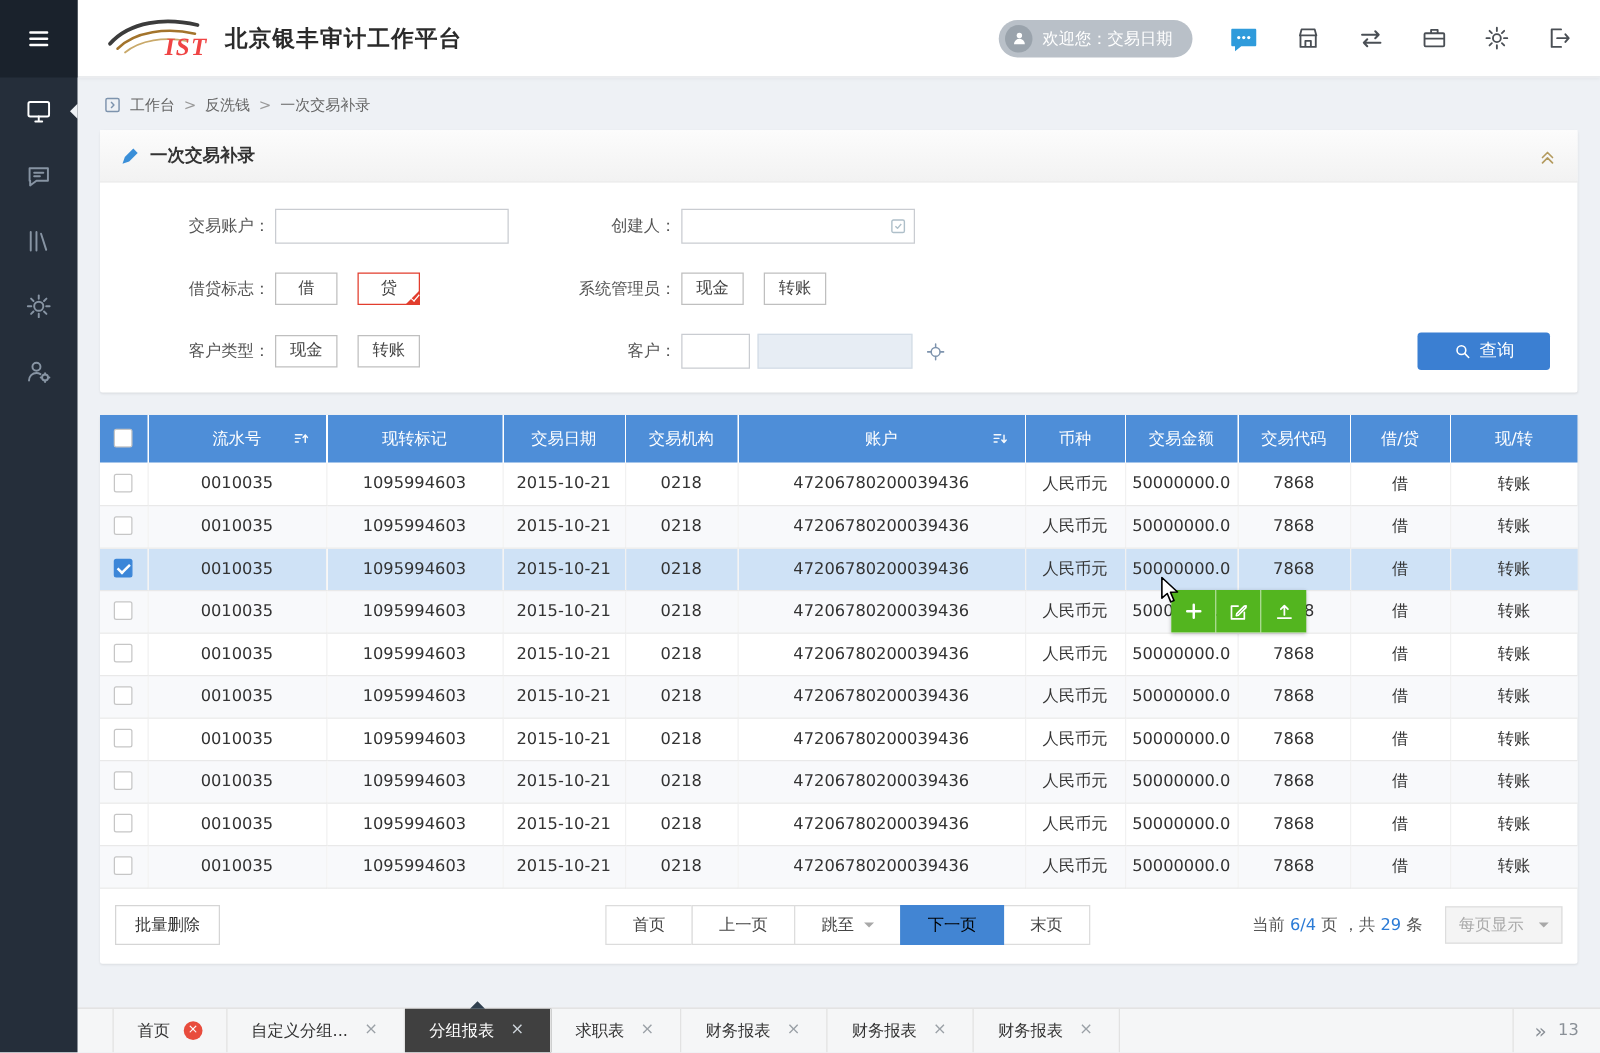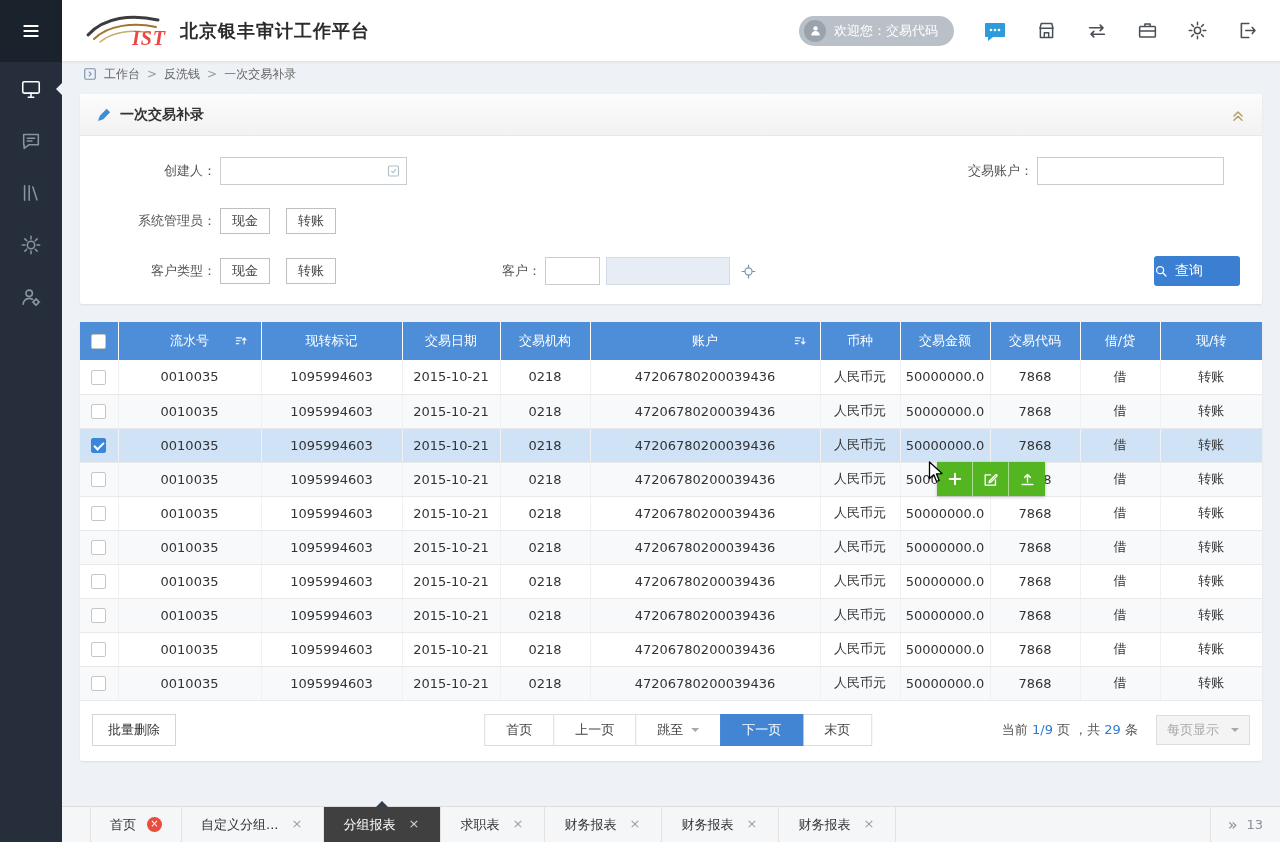--- a/index.html
+++ b/index.html
@@ -18,21 +18,21 @@
   .topbar{position:absolute;left:62px;right:0;top:0;height:62px;background:#fff;border-bottom:1px solid #e3e6e9;box-shadow:0 1px 3px rgba(0,0,0,.05);display:flex;align-items:center;padding:0 22px 0 18px;z-index:15}
   .logo{position:relative;width:86px;height:40px;flex:none}
   .logo .logo-text{position:absolute;right:0;bottom:1px;font-family:"Liberation Serif","DejaVu Serif",serif;font-style:italic;font-weight:bold;font-size:20px;color:#ef4444;letter-spacing:1px}
   .app-title{font-size:18px;font-weight:bold;color:#2b2b2b;margin-left:14px;letter-spacing:1px}
   .topbar-right{margin-left:auto;display:flex;align-items:center;gap:29px}
   .welcome-pill{height:30px;background:#b9c0c8;border-radius:15px;color:#fff;display:flex;align-items:center;gap:8px;padding:0 16px 0 5px;font-size:13px;cursor:pointer}
   .avatar{width:22px;height:22px;border-radius:50%;background:#9aa3ac;display:flex;align-items:center;justify-content:center;color:#fff}
   .hicon{color:#4a4f55;cursor:pointer;display:flex;align-items:center}
 
   
-  .content{position:absolute;left:62px;top:62px;right:0;bottom:36px;padding:0 18px 0;overflow:hidden}
+  .content{position:absolute;left:62px;top:62px;right:0;bottom:36px;padding:10px 18px 0;overflow:hidden}
 
   .breadcrumb{display:flex;align-items:center;height:24px;gap:7px;color:#666;font-size:12px;margin:0 0 8px 3px}
   .bc-icon{color:#7d93ad;display:flex}
   .bc-item{color:#666;text-decoration:none;cursor:pointer}
   .bc-sep{color:#999}
 
   .card{background:#fff;box-shadow:0 1px 2px rgba(0,0,0,.08);border-radius:2px}
   .card-head{height:42px;display:flex;align-items:center;gap:8px;padding:0 16px;background:linear-gradient(#fcfcfc,#f2f2f2);border-bottom:1px solid #e8e8e8}
   .card-title{font-size:14px;font-weight:bold;color:#333}
   .collapse{margin-left:auto;color:#b39a5e;cursor:pointer}
@@ -52,21 +52,21 @@
   .input-wrap .tinput{width:100%}
   .in-icon{position:absolute;right:6px;top:50%;transform:translateY(-50%);color:#8a9097;display:flex}
   .w184{width:184px}.w187{width:187px}
   .tog{min-width:50px;height:26px;line-height:24px;border:1px solid #bfbfbf;background:#fff;text-align:center;padding:0 9px;margin-right:16px;position:relative;cursor:pointer;font-size:13px;color:#444;display:inline-block}
   .tog.sel{border-color:#e23d2d}
   .tog.sel::after{content:'';position:absolute;right:-1px;bottom:-1px;border-style:solid;border-width:0 0 12px 12px;border-color:transparent transparent #e23d2d transparent}
   .tog.sel::before{content:'';position:absolute;right:1px;bottom:2px;width:3px;height:6px;border:solid #fff;border-width:0 1.5px 1.5px 0;transform:rotate(40deg);z-index:1}
   .org-small{width:55px}
   .org-big{width:124px;margin-left:6px}
   .crosshair{margin-left:10px;color:#7d93ad;cursor:pointer;display:flex}
-  .search-btn{position:absolute;right:22px;bottom:18px;width:86px;height:30px;background:#3b7fd2;color:#fff;border:none;border-radius:3px;display:flex;align-items:center;gap:7px;font-size:14px;cursor:pointer;font-family:inherit}
+  .search-btn{position:absolute;right:22px;bottom:18px;width:106px;height:30px;background:#3b7fd2;color:#fff;border:none;border-radius:3px;display:flex;align-items:center;justify-content:center;gap:7px;font-size:14px;cursor:pointer;font-family:inherit}
 
   
   .table-card{margin-top:18px;position:relative}
   table{width:100%;border-collapse:collapse;table-layout:fixed}
   thead th{background:#4e8ed8;color:#fff;height:38px;font-weight:normal;font-size:13px;border-right:1px solid rgba(255,255,255,.2);position:relative;text-align:center}
   thead th:last-child{border-right:none}
   tbody td{height:34px;text-align:center;font-size:13px;color:#333;border-bottom:1px solid #e9e9e9;border-right:1px solid #f1f1f1;white-space:nowrap;overflow:hidden}
   tbody td:last-child{border-right:none}
   tbody tr:nth-child(even){background:#f8f9fb}
   tbody tr.selected,tbody tr.selected td{background:#cfe2f6}
@@ -79,21 +79,21 @@
   .abtn{width:36px;height:34px;background:#53b51f;display:flex;align-items:center;justify-content:center;color:#fff;cursor:pointer;border-right:1px solid rgba(255,255,255,.5)}
   .abtn:last-child{border-right:none}
 
   .cursor{position:absolute;left:928px;top:461px;z-index:100;pointer-events:none}
 
   
   .table-footer{position:relative;display:flex;align-items:center;padding:13px 12px 15px}
   .btn-plain{height:32px;padding:0 15px;border:1px solid #d5d5d5;background:#fff;font-size:13px;color:#333;cursor:pointer;font-family:inherit}
   .pager{position:absolute;left:50%;transform:translateX(-48%);display:flex}
   .pbtn{height:32px;padding:0 21px;border:1px solid #dcdcdc;background:#fff;margin-left:-1px;font-size:13px;color:#444;display:flex;align-items:center;cursor:pointer;gap:8px}
-  .pbtn.active{background:#4285d3;border-color:#4285d3;color:#ffffff;z-index:1}
+  .pbtn.active{background:#4285d3;border-color:#4285d3;color:#000000;z-index:1}
   .caret{display:inline-block;border:4px solid transparent;border-top-color:#a8a8a8;margin-top:4px}
   .footer-right{margin-left:auto;display:flex;align-items:center;gap:18px}
   .page-info{color:#555;font-size:13px;white-space:nowrap}
   .page-info .blue{color:#2b7bd6}
   .per-page{width:94px;height:30px;border:1px solid #ddd;background:#f4f4f4;color:#a9a9a9;display:flex;align-items:center;justify-content:space-between;padding:0 10px;font-size:13px;cursor:pointer}
 
   
   .tabbar{position:absolute;left:62px;right:0;bottom:0;height:36px;background:#f5f6f7;border-top:1px solid #ddd;display:flex;align-items:stretch;z-index:15}
   .tabs{display:flex;margin-left:28px}
   .tab{display:flex;align-items:center;gap:11px;padding:0 19px;border-right:1px solid #e2e2e2;font-size:13px;color:#333;position:relative;cursor:pointer;white-space:nowrap}
@@ -160,21 +160,21 @@
   </div>
   <div class="app-title">北京银丰审计工作平台</div>
   <div class="topbar-right">
     <div class="welcome-pill">
       <span class="avatar">
         <svg width="13" height="13" viewBox="0 0 24 24" fill="currentColor">
             <circle cx="12" cy="8" r="4"></circle>
             <path d="M4 21c0-4.4 3.6-8 8-8s8 3.6 8 8z"></path>
           </svg>
       </span>
-      <span>欢迎您：交易代码</span>
+      <span>欢迎您：交易日期</span>
     </div>
     <span class="hicon">
       <svg width="24" height="24" viewBox="0 0 24 24" fill="#2f9bdb">
           <path d="M3 4h18c.6 0 1 .4 1 1v12c0 .6-.4 1-1 1H10l-5 4v-4H3c-.6 0-1-.4-1-1V5c0-.6.4-1 1-1z"></path>
           <circle cx="8" cy="11" r="1.3" fill="#fff"></circle>
           <circle cx="12" cy="11" r="1.3" fill="#fff"></circle>
           <circle cx="16" cy="11" r="1.3" fill="#fff"></circle>
         </svg>
     </span>
     <span class="hicon">
@@ -234,38 +234,43 @@
         </svg>
       <span class="card-title">一次交易补录</span>
       <span class="collapse">
         <svg width="16" height="16" viewBox="0 0 24 24" stroke="currentColor" fill="none" stroke-width="2" stroke-linecap="round" stroke-linejoin="round">
             <path d="M6 13.5l6-6 6 6M6 20l6-6 6 6"></path>
           </svg>
       </span>
     </div>
     <div class="filter-form">
       <div class="frow">
+        <div class="fgroup col2">
+          <span class="flabel">交易账户：</span>
+          <input class="tinput" style="width: 187px;">
+        </div>
         <div class="fgroup col3">
           <span class="flabel">创建人：</span>
           <div class="input-wrap w187">
             <input class="tinput" style="">
             <span class="in-icon" style="color:#aebfc9">
               <svg width="15" height="15" viewBox="0 0 24 24" stroke="currentColor" fill="none" stroke-width="1.8" stroke-linejoin="round">
                   <rect x="4" y="4" width="16" height="16" rx="2"></rect>
                   <path d="M8.5 12l2.7 2.7 4.8-5.6"></path>
                 </svg>
             </span>
           </div>
         </div>
-        <div class="fgroup col2">
-          <span class="flabel">交易账户：</span>
-          <input class="tinput" style="width: 187px;">
-        </div>
       </div>
       <div class="frow">
+        <div class="fgroup col1">
+          <span class="flabel">借贷标志：</span>
+          <span class="tog">借</span>
+          <span class="tog sel">贷</span>
+        </div>
         <div class="fgroup col2">
           <span class="flabel">系统管理员：</span>
           <span class="tog">现金</span>
           <span class="tog">转账</span>
         </div>
       </div>
       <div class="frow">
         <div class="fgroup col2">
           <span class="flabel">客户类型：</span>
           <span class="tog">现金</span>
@@ -495,21 +500,21 @@
         <span class="pbtn">首页</span>
         <span class="pbtn">上一页</span>
         <span class="pbtn">
             <span>跳至</span>
             <i class="caret"></i>
           </span>
         <span class="pbtn active">下一页</span>
         <span class="pbtn">末页</span>
       </div>
       <div class="footer-right">
-        <div class="page-info"><span>当前 </span><span class="blue">1/9</span><span> 页 ，共 </span><span class="blue">29</span><span> 条</span></div>
+        <div class="page-info"><span>当前 </span><span class="blue">6/4</span><span> 页 ，共 </span><span class="blue">29</span><span> 条</span></div>
         <div class="per-page">
             <span>每页显示</span>
             <i class="caret"></i>
           </div>
       </div>
     </div>
   </section>
 </main>
 
 <svg class="cursor" width="17" height="23" viewBox="0 0 17 23">

